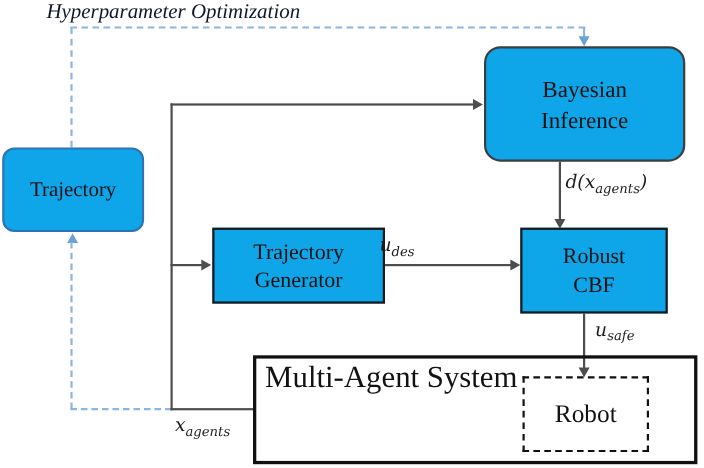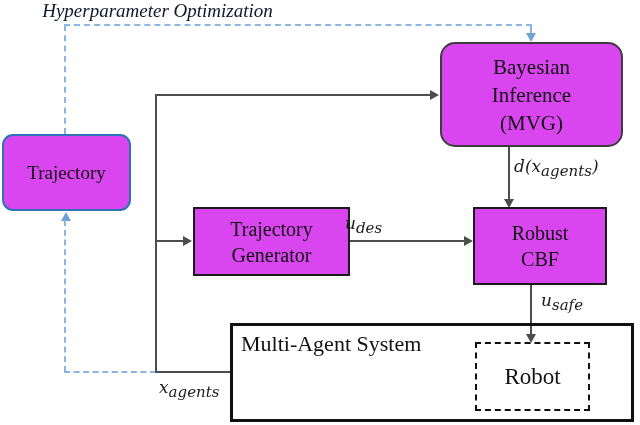--- a/index.html
+++ b/index.html
@@ -11,21 +11,21 @@
     color:#121212;
     overflow:hidden;
   }
   
   .box{
     position:absolute;
     box-sizing:border-box;
     display:flex;flex-direction:column;
     align-items:center;justify-content:center;
     text-align:center;
-    background:#d946ef;
+    background:#0ea5e9;
   }
   .box .ln{display:block;}
   #trajectory-database{
     left:2px;top:134px;width:129px;height:77px;
     border:2px solid #2e74b5;border-radius:11px;
     font-size:19px;line-height:24px;
   }
   #bayesian-inference{
     left:440px;top:42px;width:183px;height:105px;
     border:2px solid #3d3d3d;border-radius:15px;
@@ -38,21 +38,21 @@
   }
   #robust-cbf{
     left:473px;top:207px;width:134px;height:78px;
     border:2px solid #1a1a1a;
     font-size:20px;line-height:26px;
   }
   #multi-agent-system{
     left:230px;top:323px;width:404px;height:99px;
     border:3px solid #111111;
     align-items:flex-start;justify-content:flex-start;
-    font-size:22px;line-height:26px;
+    font-size:28px;line-height:26px;
     background:transparent;
   }
   #multi-agent-system .title{padding:5px 0 0 8px;}
   #robot{
     left:475px;top:342px;width:115px;height:69px;
     border:2px dashed #111111;
     font-size:23px;
     background:transparent;
     font-family:Liberation Serif, serif;
   }
@@ -66,21 +66,21 @@
   .ah.down{border-left:5px solid transparent;border-right:5px solid transparent;border-top:9px solid #4d4d4d;}
   .ah.bdown{border-left:5px solid transparent;border-right:5px solid transparent;border-top:9px solid #6da2d5;}
   .ah.bup{border-left:5px solid transparent;border-right:5px solid transparent;border-bottom:9px solid #6da2d5;}
   
   .lbl{position:absolute;font-style:italic;}
   #hyperparameter-optimization{
     left:130px;top:0px;width:315px;text-align:center;
     font-size:19px;font-style:italic;color:#0f172a;
   }
   .math{font-family:"DejaVu Serif", serif;font-size:17px;color:#1c1c1c;}
-  .math sub{font-size:15px;}
+  .math sub{font-size:12px;}
   #label-d-x-agents{left:514px;top:156px;}
   #label-u-des{left:345px;top:213px;}
   #label-u-safe{left:541px;top:290px;}
   #label-x-agents{left:159px;top:377px;}
 </style>
 </head>
 <body>
 
 <div id="canvas">
 
@@ -111,21 +111,20 @@
   <div class="gline" style="left:530px;top:285px;width:2px;height:50px;"></div>
   <div class="ah down" style="left:526px;top:334px;"></div>
 
   <div class="box" id="trajectory-database">
     <span class="ln">Trajectory</span>
   </div>
 
   <div class="box" id="bayesian-inference">
     <span class="ln">Bayesian</span>
     <span class="ln">Inference</span>
-    <span class="ln">(MVG)</span>
   </div>
 
   <div class="box" id="trajectory-generator">
     <span class="ln">Trajectory</span>
     <span class="ln">Generator</span>
   </div>
 
   <div class="box" id="robust-cbf">
     <span class="ln">Robust</span>
     <span class="ln">CBF</span>

